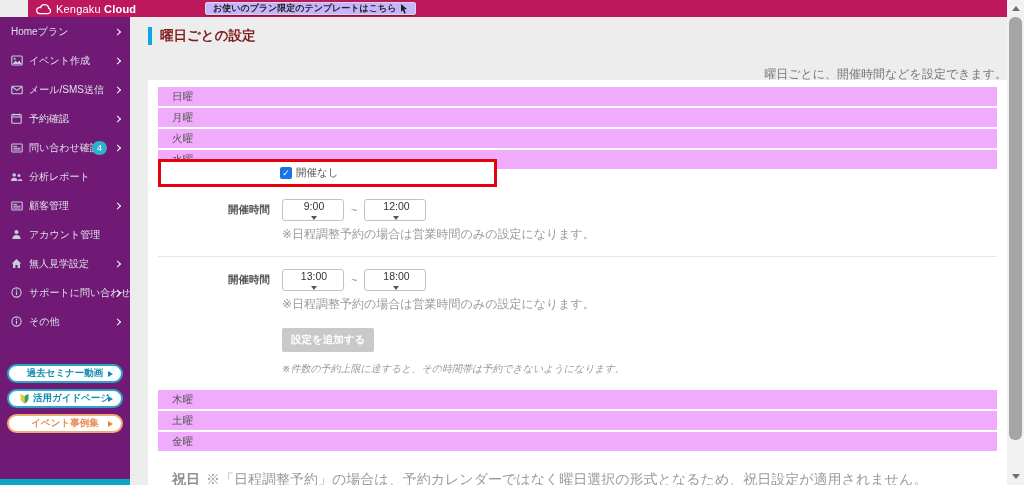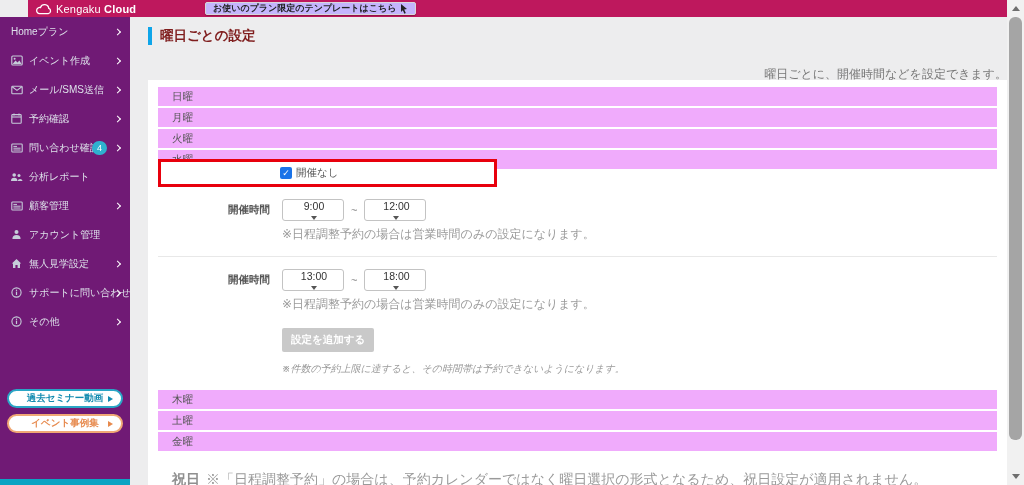--- a/index.html
+++ b/index.html
@@ -196,20 +196,30 @@
       </span>
     <span>その他</span>
       <span class="chev"></span>
   </div>
 
   <div class="side-footer">
     <div class="pill">
       <span>過去セミナー動画</span>
         <span class="arr"></span>
     </div>
+    <div class="pill">
+      <span style="display:flex;">
+          <svg width="9" height="11" viewBox="0 0 9 11">
+            <path d="M0.5 0.8 L4.5 3 L4.5 10.4 C2.5 9.4 0.5 8 0.5 5.4 Z" fill="#e2c93f"></path>
+            <path d="M8.5 0.8 L4.5 3 L4.5 10.4 C6.5 9.4 8.5 8 8.5 5.4 Z" fill="#3aa655"></path>
+          </svg>
+        </span>
+      <span>活用ガイドページ</span>
+        <span class="arr"></span>
+    </div>
     <div class="pill orange">
       <span>イベント事例集</span>
         <span class="arr"></span>
     </div>
   </div>
 </div>
 <div class="bottom-strip"></div>
 
 <div class="main">
   <div class="page-title">曜日ごとの設定</div>

